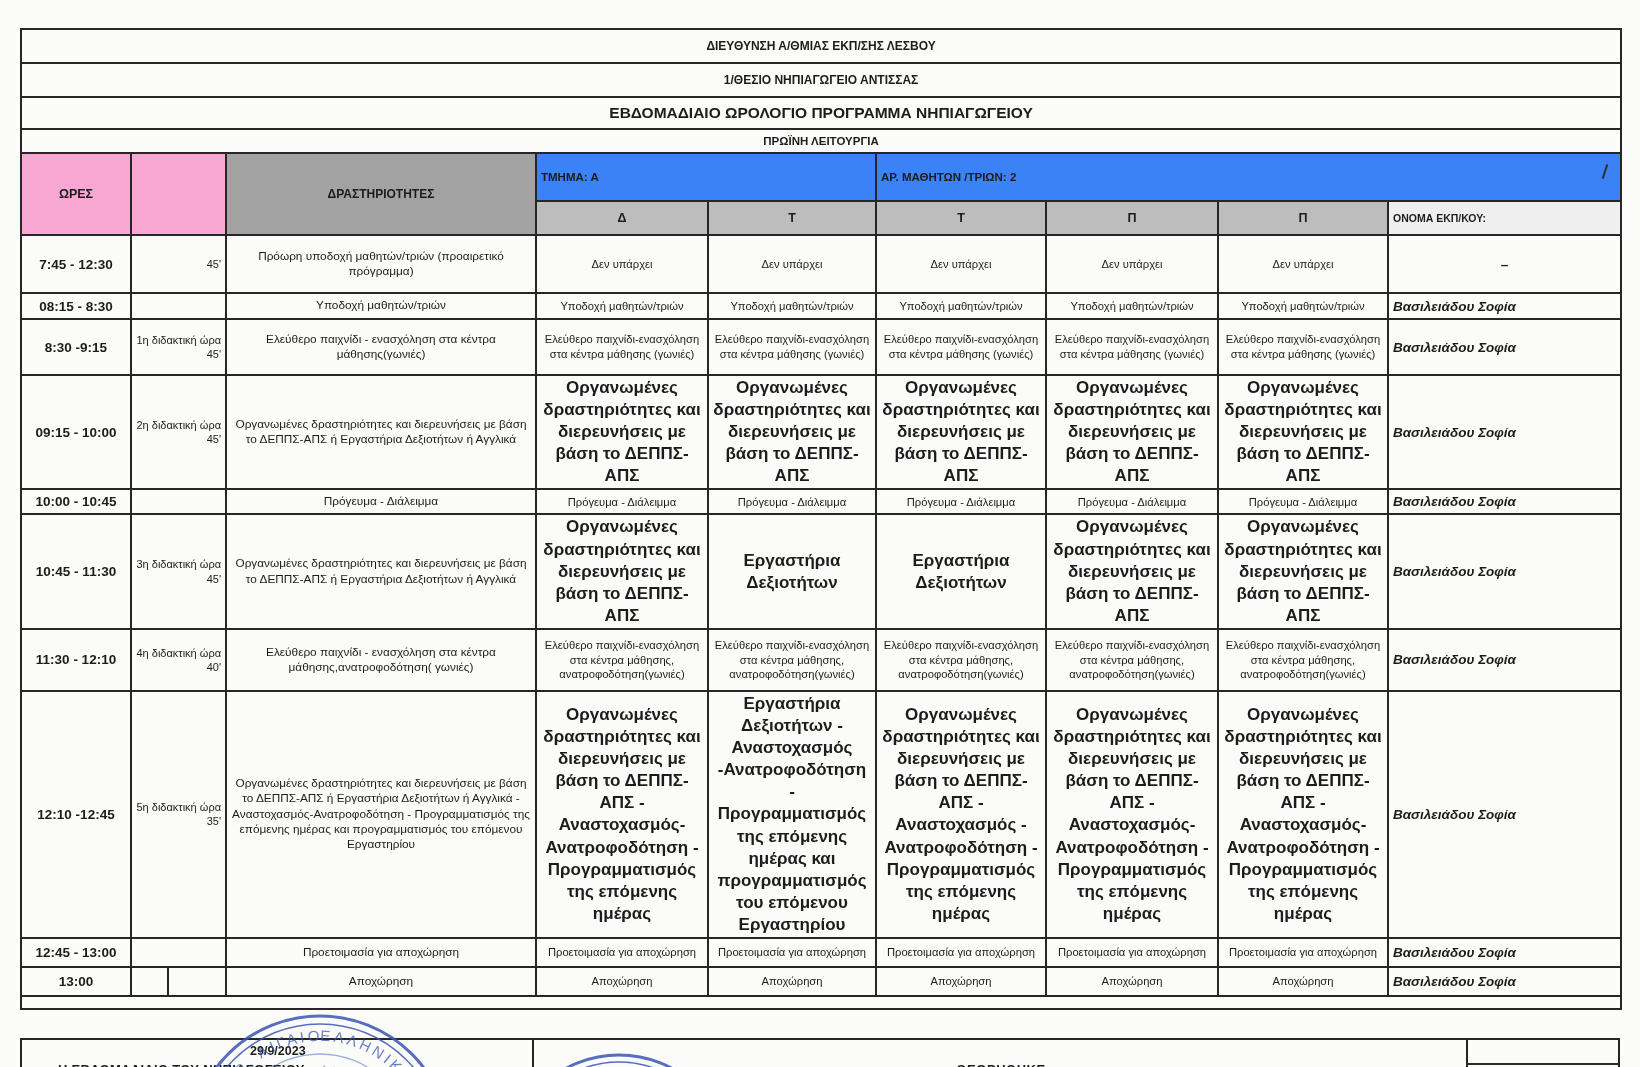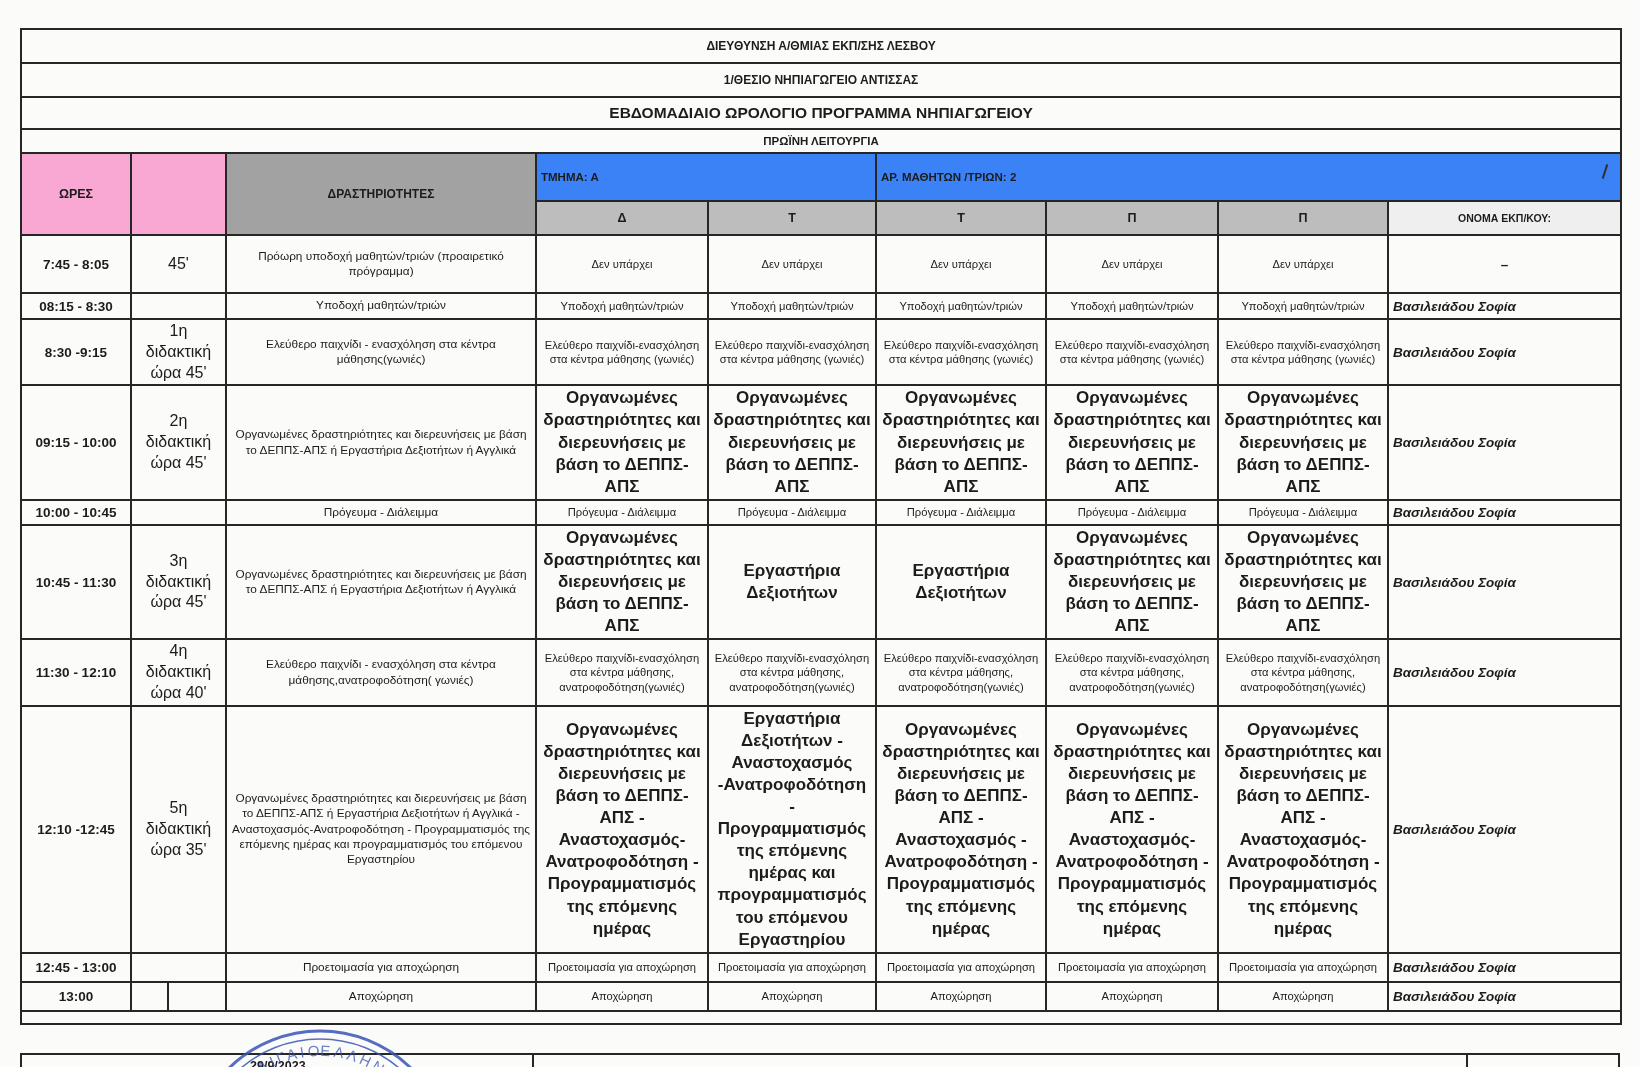--- a/index.html
+++ b/index.html
@@ -18,25 +18,25 @@
   .t1 td,.t2 td{font-size:12px;height:30px}
   .t3 td{font-size:15.5px;height:28px}
   .t4 td{font-size:11.5px;height:20px}
 
   .hr1 td{height:44px}
   .hr2 td{height:30px}
   .h-hours,.h-period{background:#f9a8d4;font-weight:700;font-size:12.5px;text-align:center}
   .h-act{background:#a2a2a2;font-weight:700;font-size:12px;text-align:center}
   .h-tmima,.h-students{background:#3b82f6;font-weight:700;font-size:11.5px;text-align:left;vertical-align:top;padding:5px 8px;position:relative}
   .h-day{background:#bdbdbd;font-weight:700;text-align:center;font-size:12.5px}
-  .h-teacher{background:#efefef;font-weight:700;font-size:10.5px;text-align:center}
+  .h-teacher{background:#efefef;font-weight:700;font-size:10.5px;}
   .tick{position:absolute;right:14px;top:10px;width:2px;height:15px;background:#30302f;transform:rotate(18deg)}
 
   td.time{font-weight:700;font-size:13.5px;text-align:center;white-space:nowrap}
-  td.period{font-size:16px;text-align:center;position:relative;line-height:1.3}
+  td.period{font-size:11px;text-align:right;position:relative;line-height:1.3}
   td.act{font-size:11.8px;text-align:center;line-height:1.3}
   td.day{font-size:11.2px;text-align:center;line-height:1.3}
   tr.boldcells td.day{font-weight:700;font-size:17px}
   td.teacher{font-style:italic;font-weight:700;font-size:13.5px;vertical-align:top;text-align:left;padding:2px 7px;white-space:nowrap}
   td.teacher.center{text-align:center;vertical-align:middle;font-style:normal}
   .vsplit{position:absolute;left:38%;top:0;bottom:0;width:2px;background:#262626}
 
   .r0{height:58px}.r1{height:26px}.r2{height:56px}.r3{height:46px}.r4{height:25px}
   .r5{height:52px}.r6{height:62px}.r7{height:108px}.r8{height:29px}.r9{height:29px}.r10{height:13px}
 
@@ -114,21 +114,21 @@
         <td class="h-day">Δ</td>
         <td class="h-day">Τ</td>
         <td class="h-day">Τ</td>
         <td class="h-day">Π</td>
         <td class="h-day">Π</td>
         <td class="h-teacher">ΟΝΟΜΑ ΕΚΠ/ΚΟΥ:</td>
       </tr>
     </tbody>
     <tbody id="rows">
         <tr class="r0">
-          <td class="time">7:45 - 8:05</td>
+          <td class="time">7:45 - 12:30</td>
           <td class="period">45'</td>
           <td class="act">Πρόωρη υποδοχή μαθητών/τριών (προαιρετικό πρόγραμμα)</td>
           <td class="day">Δεν υπάρχει</td>
           <td class="day">Δεν υπάρχει</td>
           <td class="day">Δεν υπάρχει</td>
           <td class="day">Δεν υπάρχει</td>
           <td class="day">Δεν υπάρχει</td>
           <td class="teacher center">–</td>
         </tr>
         <tr class="r1">

